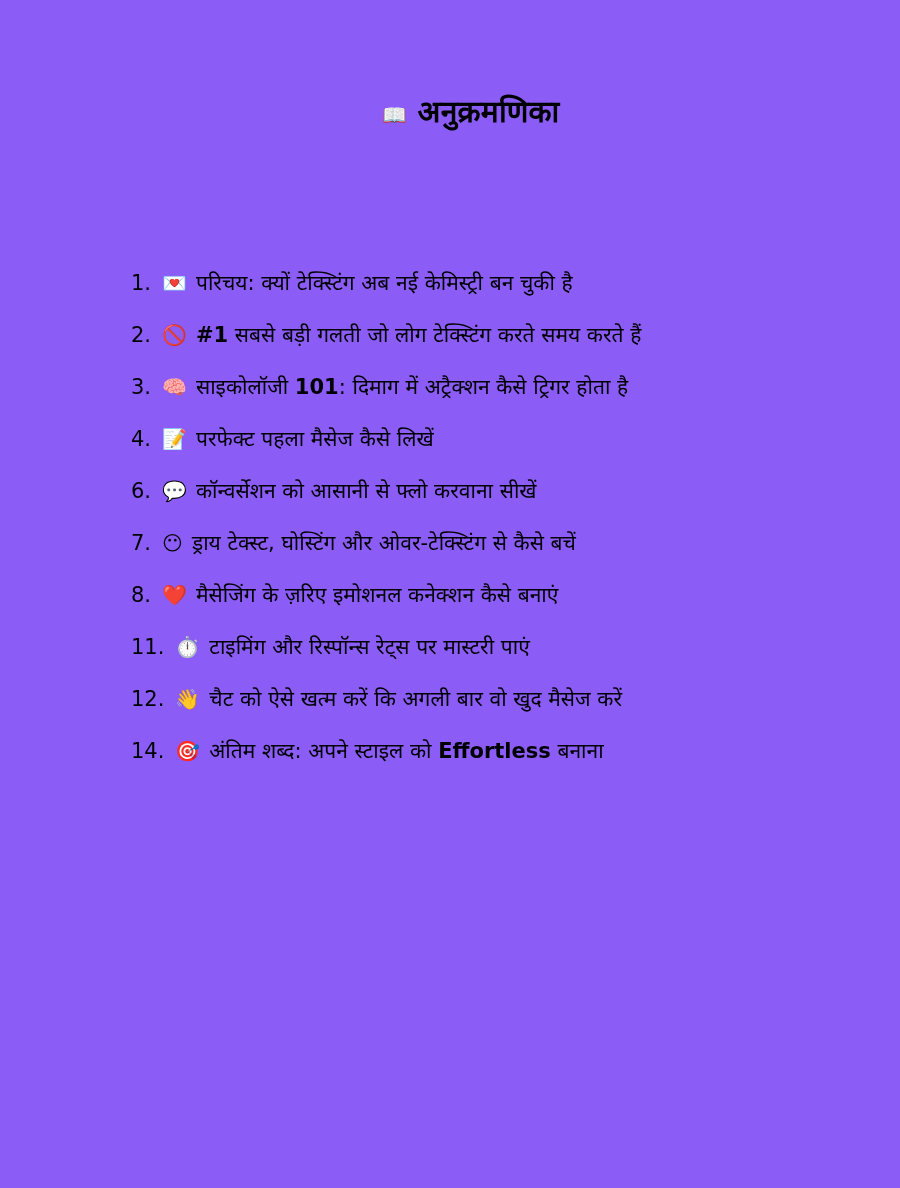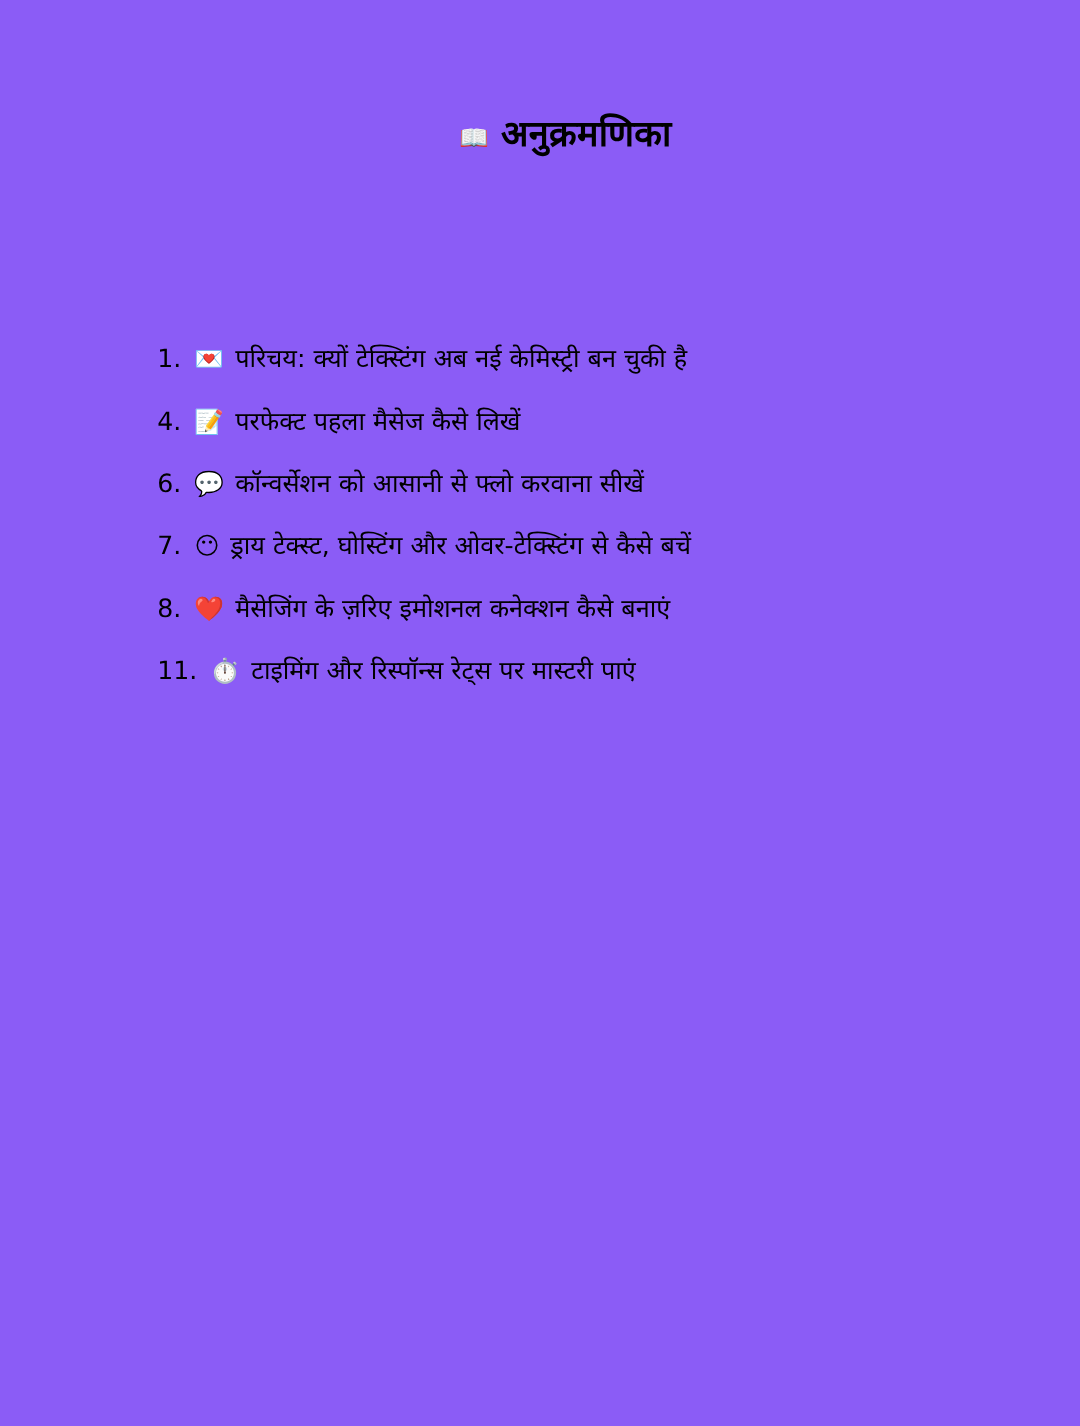--- a/index.html
+++ b/index.html
@@ -31,21 +31,21 @@
     font-size: 30px;
     font-weight: 700;
     letter-spacing: 0.2px;
   }
   .doc-title .emoji {
     font-weight: 400;
     margin-right: 10px;
   }
   ol.toc {
     position: absolute;
-    top: 284px;
+    top: 268px;
     left: 131px;
     margin: 0;
     padding: 0;
     list-style: none;
   }
   ol.toc li {
     margin: 0 0 22px 0;
     font-size: 21px;
     line-height: 30px;
     white-space: nowrap;
@@ -65,19 +65,23 @@
 </head>
 <body>
 
 <div class="page">
   <h1 class="doc-title">
     <span class="emoji">📖</span><span>अनुक्रमणिका</span>
   </h1>
 
   <ol class="toc">
       <li><span class="num">1.</span><span class="emoji">💌</span><span class="txt"><span>परिचय: क्यों टेक्स्टिंग अब नई केमिस्ट्री बन चुकी है</span></span></li>
+      <li><span class="num">2.</span><span class="emoji">🚫</span><span class="txt"><b>#1</b><span> सबसे बड़ी गलती जो लोग टेक्स्टिंग करते समय करते हैं</span></span></li>
+      <li><span class="num">3.</span><span class="emoji">🧠</span><span class="txt"><span>साइकोलॉजी </span><b>101</b><span>: दिमाग में अट्रैक्शन कैसे ट्रिगर होता है</span></span></li>
       <li><span class="num">4.</span><span class="emoji">📝</span><span class="txt"><span>परफेक्ट पहला मैसेज कैसे लिखें</span></span></li>
       <li><span class="num">6.</span><span class="emoji">💬</span><span class="txt"><span>कॉन्वर्सेशन को आसानी से फ्लो करवाना सीखें</span></span></li>
       <li><span class="num">7.</span><span class="emoji">😶</span><span class="txt"><span>ड्राय टेक्स्ट, घोस्टिंग और ओवर-टेक्स्टिंग से कैसे बचें</span></span></li>
       <li><span class="num">8.</span><span class="emoji">❤️</span><span class="txt"><span>मैसेजिंग के ज़रिए इमोशनल कनेक्शन कैसे बनाएं</span></span></li>
       <li><span class="num">11.</span><span class="emoji">⏱️</span><span class="txt"><span>टाइमिंग और रिस्पॉन्स रेट्स पर मास्टरी पाएं</span></span></li>
+      <li><span class="num">12.</span><span class="emoji">👋</span><span class="txt"><span>चैट को ऐसे खत्म करें कि अगली बार वो खुद मैसेज करें</span></span></li>
+      <li><span class="num">14.</span><span class="emoji">🎯</span><span class="txt"><span>अंतिम शब्द: अपने स्टाइल को </span><b>Effortless</b><span> बनाना</span></span></li>
     </ol>
 </div>
 
 </body></html>

